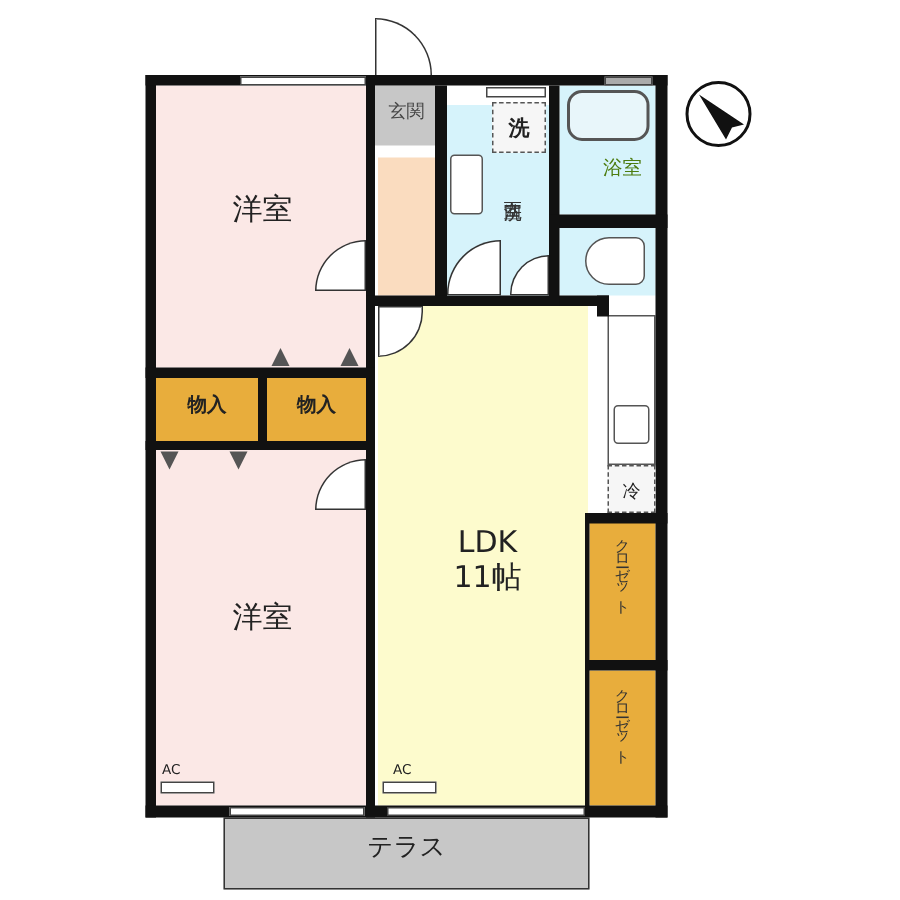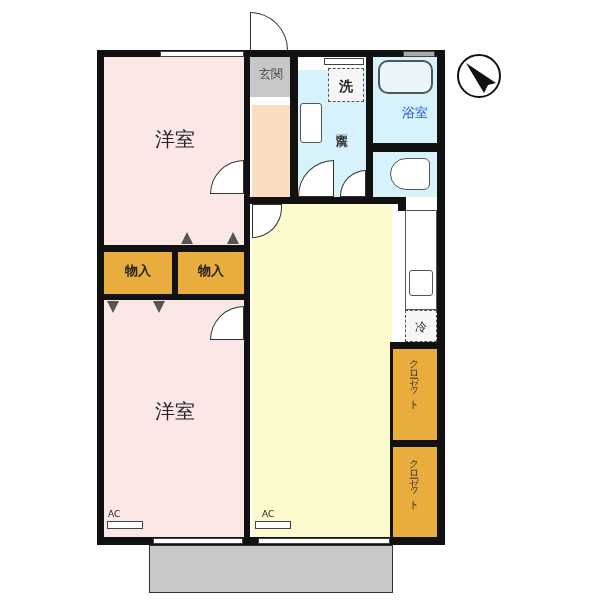--- a/index.html
+++ b/index.html
@@ -85,28 +85,31 @@
   <div class="abs" style="left:255px;top:521px;width:36px;height:8px;border:1.5px solid #444;background:#fff;"></div>
   <div class="room-label" style="left:262px;top:509px;font-size:9px;">AC</div>
 
   <div class="room-label" style="left:130px;top:128px;width:90px;font-size:20px;">
     <div>洋室</div>
   </div>
   <div class="room-label" style="left:125px;top:400px;width:100px;font-size:20px;">
     <div>洋室</div>
   </div>
   <div class="room-label" style="left:280px;top:350px;width:90px;font-size:20px;">
+    <div>LDK</div>
+    <div>11帖</div>
   </div>
   <div class="room-label" style="left:104px;top:264px;width:68px;font-size:13px;font-weight:bold;">物入</div>
   <div class="room-label" style="left:178px;top:264px;width:66px;font-size:13px;font-weight:bold;">物入</div>
   <div class="room-label" style="left:250px;top:68px;width:42px;font-size:12px;color:#444;">玄関</div>
   <div class="room-label vlabel" style="left:334px;top:126px;font-size:12px;">洗面室</div>
-  <div class="room-label" style="left:373px;top:106px;width:84px;font-size:13px;color:#1d4ed8;">浴室</div>
+  <div class="room-label" style="left:373px;top:106px;width:84px;font-size:13px;color:#4d7c0f;">浴室</div>
   <div class="room-label vlabel" style="left:408px;top:352px;">クローゼット</div>
   <div class="room-label vlabel" style="left:408px;top:452px;">クローゼット</div>
+  <div class="room-label" style="left:149px;top:556px;width:244px;font-size:17px;">テラス</div>
 
   <div class="abs" style="left:456px;top:53px;width:46px;height:46px;">
     <svg width="46" height="46" viewBox="0 0 46 46">
       <circle cx="23" cy="23" r="21" fill="#fff" stroke="#111" stroke-width="2"></circle>
       <polygon points="10,10 40,30 32,32 28,40" fill="#111"></polygon>
     </svg>
   </div>
 </div>
 
 </body></html>

